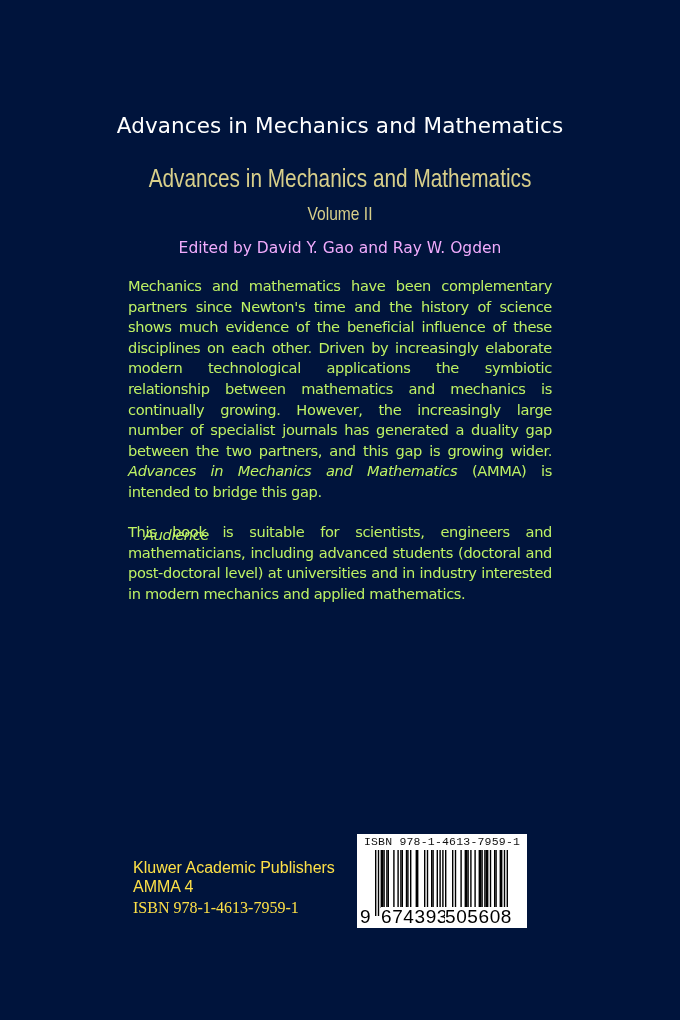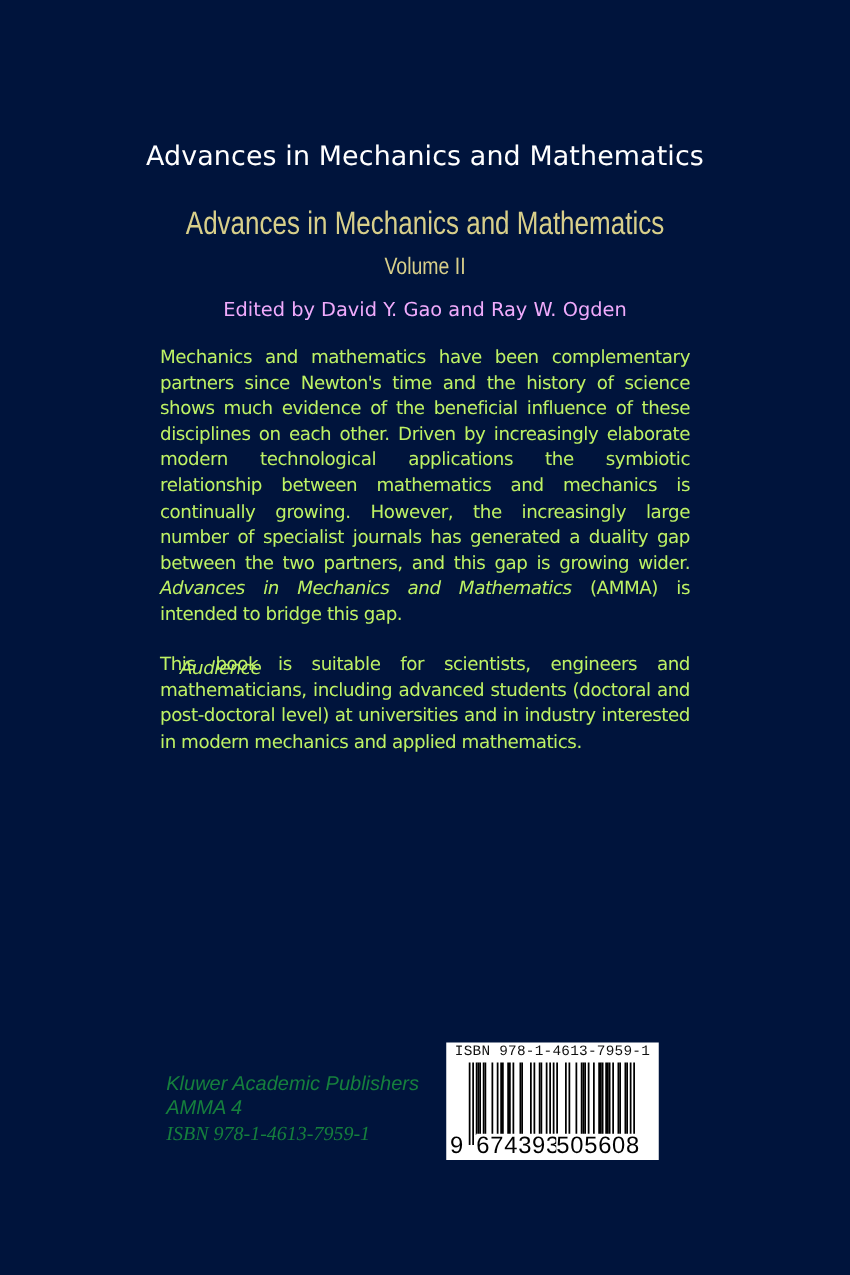--- a/index.html
+++ b/index.html
@@ -35,23 +35,22 @@
   .para {
     left: 128px; width: 424px; color: #bef264;
     font-size: 14.6px; line-height: 20.6px; text-align: justify;
     font-family: "DejaVu Sans", sans-serif;
     letter-spacing: -0.35px;
   }
   #description { top: 276px; }
   #audience-heading { top: 525px; font-style: italic; margin-left: 16px; }
   #audience-text { top: 522px; }
   .pub {
-    left: 133px; color: #15803d; font-size: 16px;
+    left: 133px; color: #fde047; font-size: 16px;
     font-family: "Liberation Sans", sans-serif;
-    font-style: italic;
   }
   #publisher { top: 859px; }
   #series-number { top: 878px; text-align: right; }
   #isbn-text {
     top: 899px; font-family: "Liberation Serif", serif; font-size: 16px;
   }
   #barcode-box {
     left: 357px; top: 834px; width: 170px; height: 94px;
     background: #ffffff;
   }

